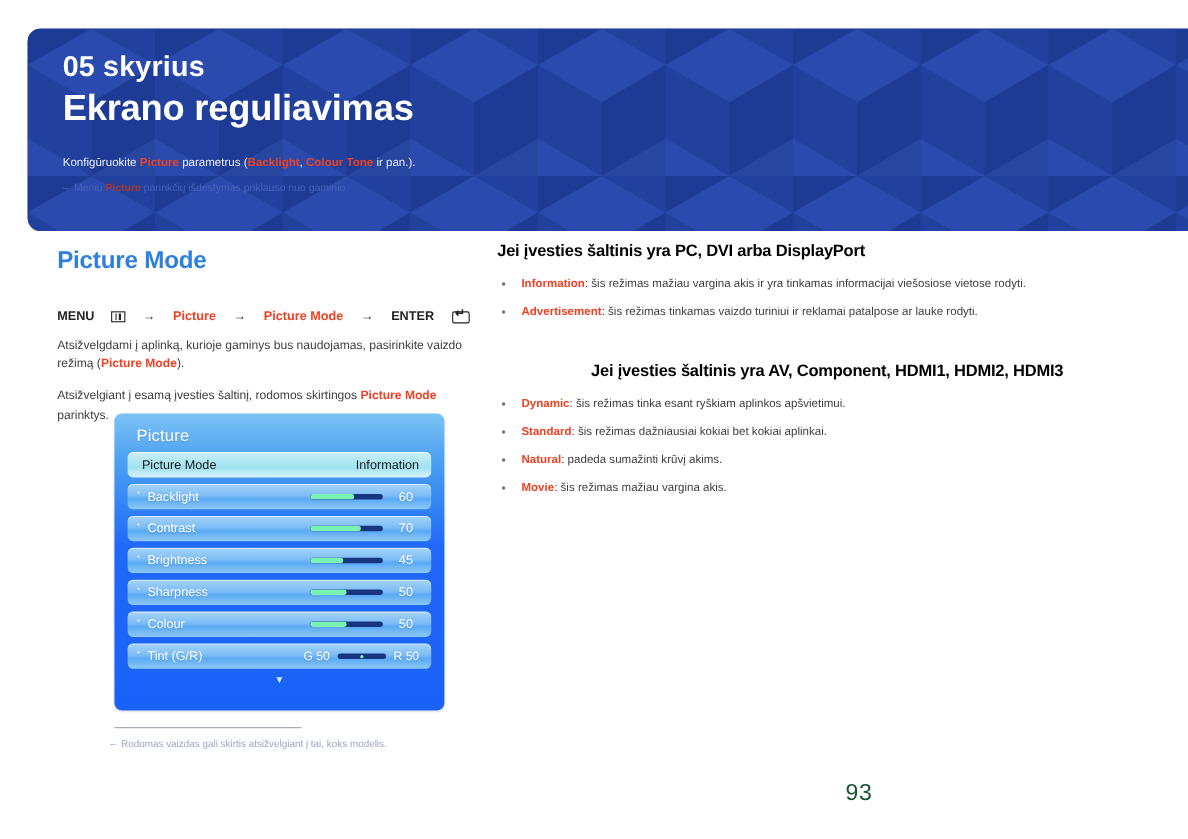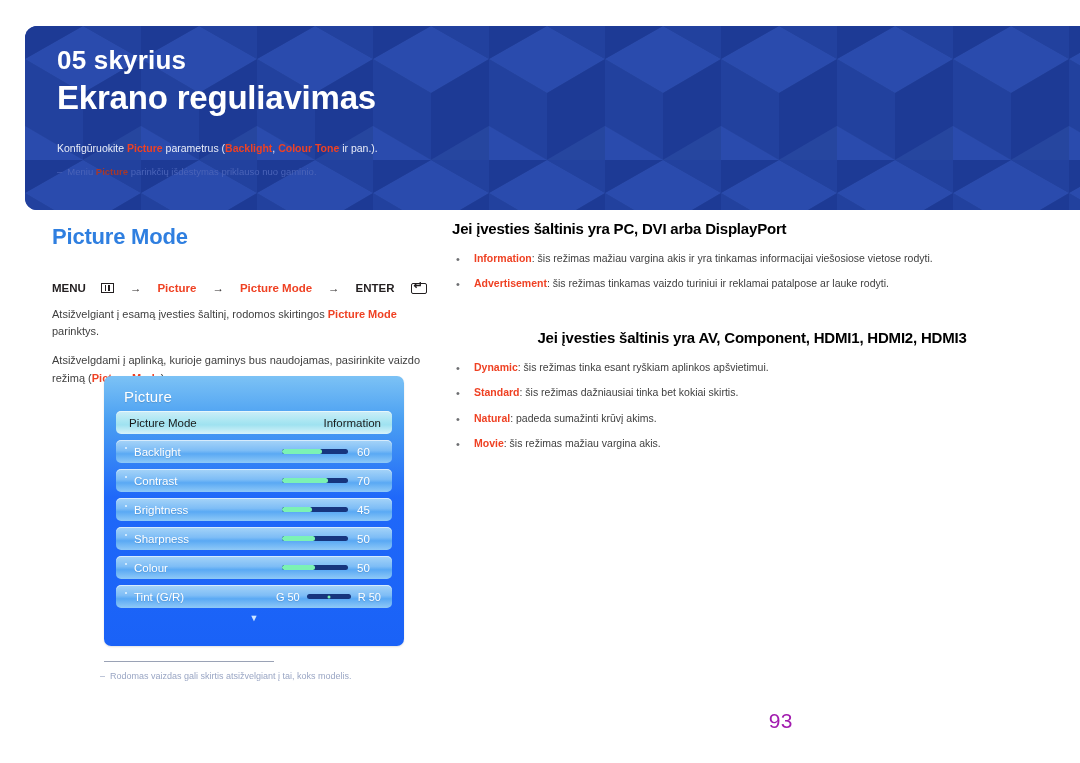--- a/index.html
+++ b/index.html
@@ -178,21 +178,21 @@
     padding-left: 13px;
   }
   .tv-row .dot {
     width: 2px; height: 2px; border-radius: 50%;
     background: #e8f4ff; margin-right: 7px; margin-bottom: 7px;
     flex: 0 0 auto;
   }
   .tv-row .label { flex: 1 1 auto; white-space: nowrap; text-shadow: 0 1px 1px rgba(0,0,0,.12); }
   .tv-row.selected .label { text-shadow: none; }
   .tv-row .value {
-    width: 24px; text-align: left; white-space: nowrap;
+    width: 24px; text-align: center; white-space: nowrap;
     text-shadow: 0 1px 1px rgba(0,0,0,.12);
   }
   .tv-row.selected .rightval { text-shadow:none; white-space: nowrap; }
 
   .bar {
     position: relative;
     width: 66px; height: 5px;
     border-radius: 3px;
     background: #16357e;
     margin-right: 9px;
@@ -271,21 +271,21 @@
     padding-left: 4px;
   }
   .bul .tx b { color: #ef4123; font-weight: bold; }
 
   
   .pageno {
     position: absolute;
     right: 62px;
     bottom: 30px;
     font-size: 21px;
-    color: #a21caf;
+    color: #14532d;
     font-weight: normal;
     letter-spacing: 0.5px;
     margin-top: 48px;
   }
 </style>
 </head>
 <body>
 
 <div class="page">
 
@@ -333,25 +333,25 @@
         <span class="arrow">→</span>
         <span class="red">Picture</span>
         <span class="arrow">→</span>
         <span class="red">Picture Mode</span>
         <span class="arrow">→</span>
         <span>ENTER</span>
           <span class="ic-enter"></span>
       </div>
 
       <div class="body-p">
+        <span>Atsižvelgdami į aplinką, kurioje gaminys bus naudojamas, pasirinkite vaizdo režimą (</span><b>Picture Mode</b><span>).</span>
+      </div>
+
+      <div class="body-p">
         <span>Atsižvelgiant į esamą įvesties šaltinį, rodomos skirtingos </span><b>Picture Mode</b><span> parinktys.</span>
-      </div>
-
-      <div class="body-p">
-        <span>Atsižvelgdami į aplinką, kurioje gaminys bus naudojamas, pasirinkite vaizdo režimą (</span><b>Picture Mode</b><span>).</span>
       </div>
 
       <div class="tv-panel">
         <div class="tv-title">Picture</div>
 
         <div class="tv-row selected">
           <span class="label">Picture Mode</span>
           <span class="rightval">Information</span>
         </div>
 
@@ -436,21 +436,21 @@
 
       <div class="h2-dark second">Jei įvesties šaltinis yra AV, Component, HDMI1, HDMI2, HDMI3</div>
 
       <div class="bul-list">
         <div class="bul">
           <span class="pt">•</span>
           <span class="tx"><b>Dynamic</b><span>: šis režimas tinka esant ryškiam aplinkos apšvietimui.</span></span>
         </div>
         <div class="bul">
           <span class="pt">•</span>
-          <span class="tx"><b>Standard</b><span>: šis režimas dažniausiai tinka bet kokiai skirtis.</span></span>
+          <span class="tx"><b>Standard</b><span>: šis režimas dažniausiai kokiai bet kokiai aplinkai.</span></span>
         </div>
         <div class="bul">
           <span class="pt">•</span>
           <span class="tx"><b>Natural</b><span>: padeda sumažinti krūvį akims.</span></span>
         </div>
         <div class="bul">
           <span class="pt">•</span>
           <span class="tx"><b>Movie</b><span>: šis režimas mažiau vargina akis.</span></span>
         </div>
       </div>

